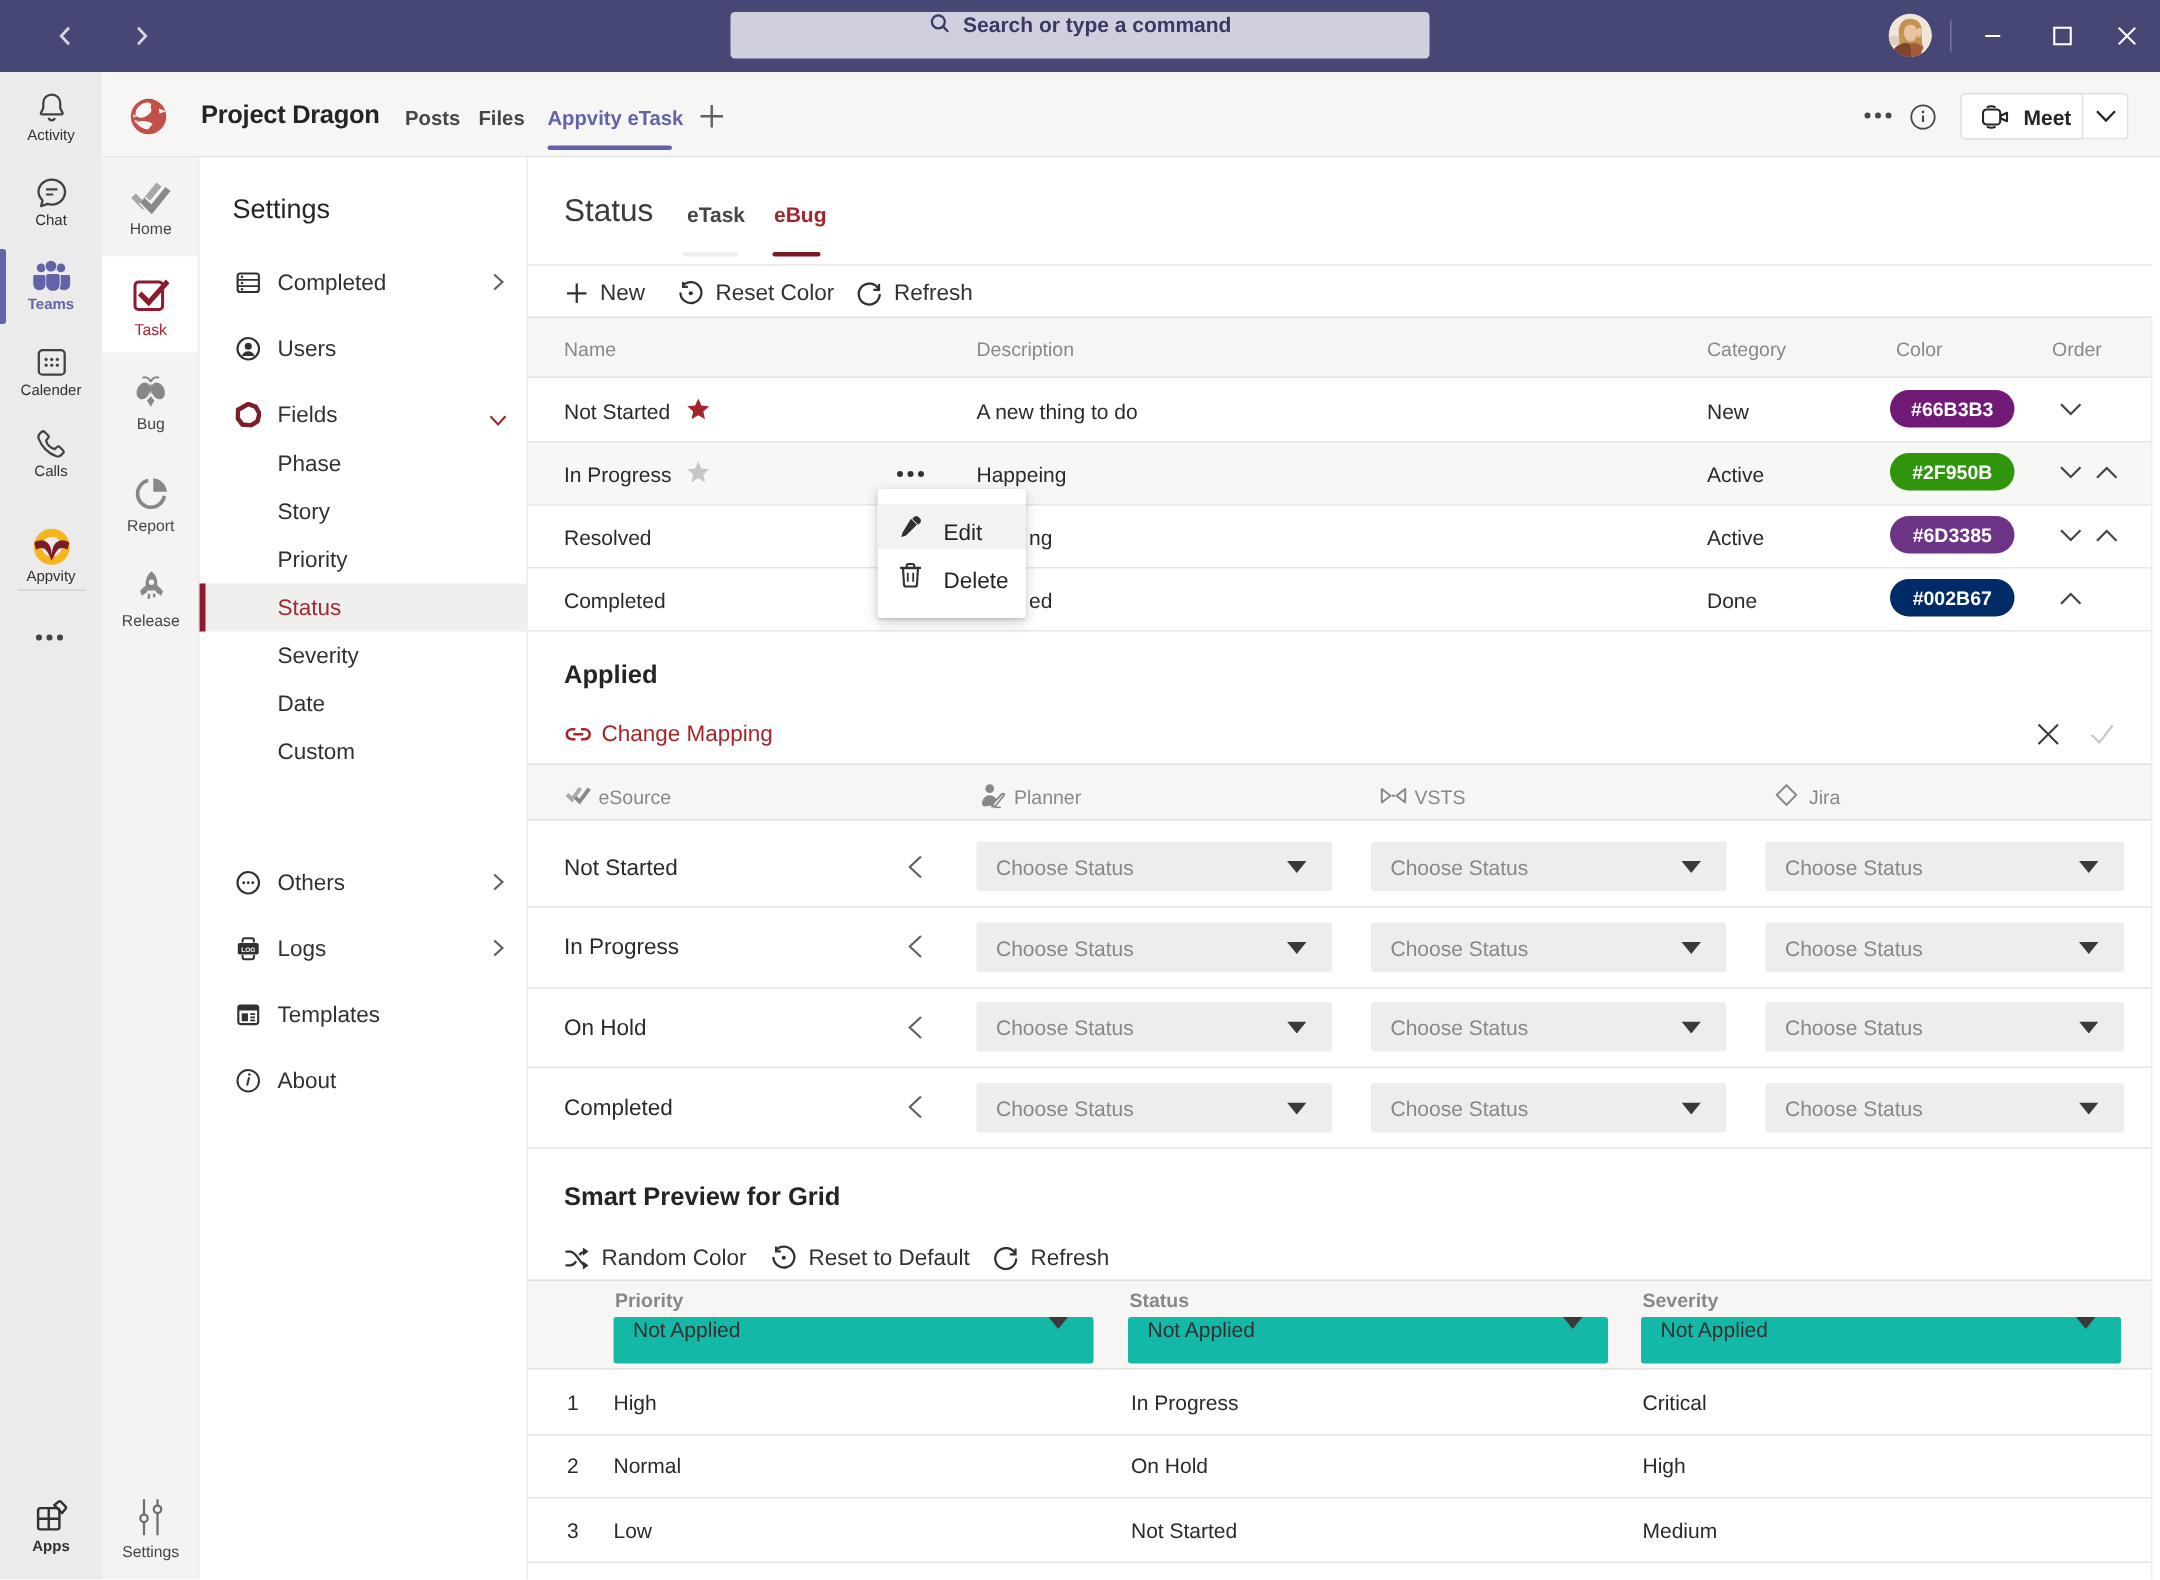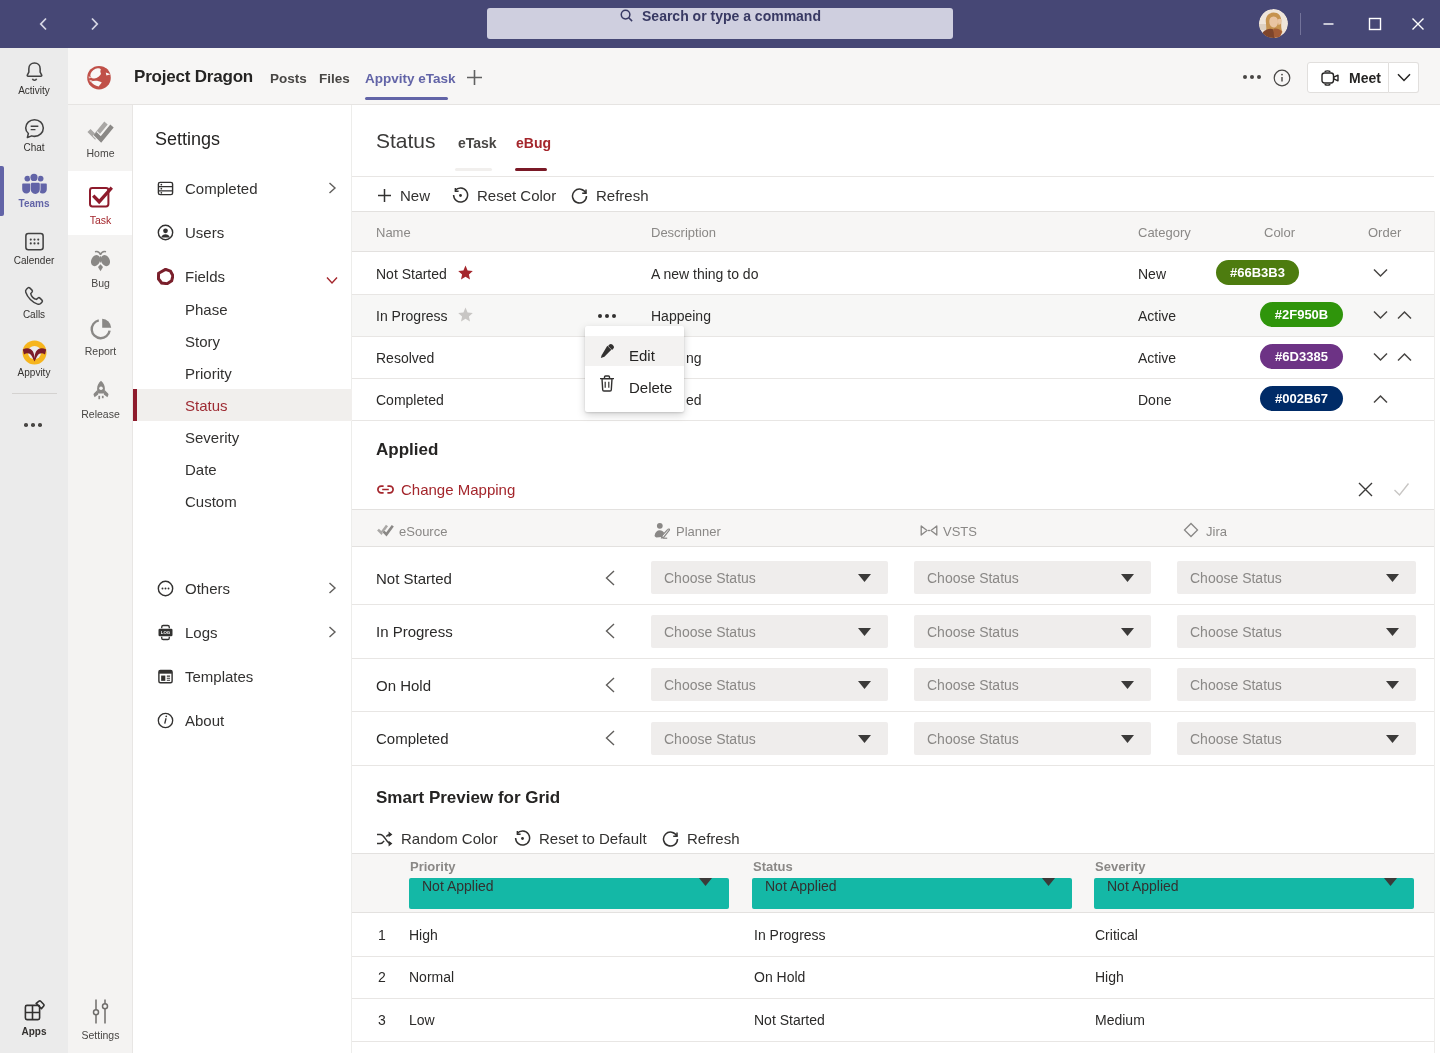--- a/index.html
+++ b/index.html
@@ -168,21 +168,21 @@
         <circle cx="15.9" cy="14" r="1.1" fill="#424242"></circle>
       </svg>
       <div class="lbl">Calender</div>
     </div>
   <div class="r1item" style="top:237px">
       <svg width="22" height="22" viewBox="0 0 24 24">
         <path d="M7.6 3.4 9.8 5.6c.6.6.6 1.5.1 2.1L8.4 9.4c.3 1.5 1 2.9 2.2 4.1 1.2 1.2 2.6 1.9 4.1 2.2l1.7-1.5c.6-.5 1.5-.5 2.1.1l2.2 2.2c.6.6.6 1.6 0 2.2l-1.4 1.4c-.9.9-2.2 1.2-3.4.8-2.9-1-5.6-2.7-7.9-5-2.3-2.3-4-5-5-7.9-.4-1.2-.1-2.5.8-3.4l1.4-1.4c.7-.6 1.7-.5 2.4.2Z" fill="none" stroke="#424242" stroke-width="1.6" stroke-linejoin="round"></path>
       </svg>
       <div class="lbl">Calls</div>
     </div>
-  <div class="r1item" style="top:292px">
+  <div class="r1item" style="top:304px">
       <svg width="25" height="25" viewBox="0 0 25 25">
     <circle cx="12.5" cy="12.5" r="12" fill="#f6b51e"></circle>
     <circle cx="12.5" cy="12.5" r="6.6" fill="#ebebeb"></circle>
     <path d="M.8 9.6 C4.6 7.2 8.6 8 10.8 11.2 C11.9 12.9 12.3 15.3 12.5 18.2 C12.7 15.3 13.1 12.9 14.2 11.2 C16.4 8 20.4 7.2 24.2 9.6 L23 14.4 C19.8 12.6 17.2 13.2 15.6 15.6 C14.5 17.3 13.6 19.6 12.5 21.6 C11.4 19.6 10.5 17.3 9.4 15.6 C7.8 13.2 5.2 12.6 2 14.4 Z" fill="#7b1c2b"></path>
   </svg>
       <div class="lbl">Appvity</div>
     </div>
   <div class="abs" style="left:12px;top:345px;width:45px;height:1px;background:#d4d2d0"></div>
   <div class="abs" style="left:24px;top:375px;width:3.6px;height:3.6px;border-radius:50%;background:#484644"></div>
   <div class="abs" style="left:31px;top:375px;width:3.6px;height:3.6px;border-radius:50%;background:#484644"></div>
@@ -377,21 +377,21 @@
   <div class="hline" style="left:0;top:231px;width:1082px"></div>
   <div class="hline" style="left:0;top:273px;width:1082px"></div>
   <div class="hline" style="left:0;top:315px;width:1082px"></div>
 
   <div class="cell" style="left:24px;top:161px">Not Started</div>
   <svg class="abs" style="left:105px;top:160px" width="17" height="16" viewBox="0 0 17 16">
       <path d="M8.5 0.6l2.1 4.8 5.2.5-3.9 3.5 1.1 5.1-4.5-2.7-4.5 2.7 1.1-5.1L1.2 5.9l5.2-.5Z" fill="#a4262c"></path>
     </svg>
   <div class="cell" style="left:299px;top:161px">A new thing to do</div>
   <div class="cell" style="left:786px;top:161px">New</div>
-  <div class="pill" style="left:864px;top:155px;background:#4d7c0f">#66B3B3</div>
+  <div class="pill" style="left:908px;top:155px;background:#701a75">#66B3B3</div>
   <svg class="abs" style="left:1021px;top:163px" width="15" height="10" viewBox="0 0 15 10">
       <path d="M1 1.5 7.5 8 14 1.5" fill="none" stroke="#484644" stroke-width="1.5"></path>
     </svg>
 
   <div class="cell" style="left:24px;top:203px">In Progress</div>
   <svg class="abs" style="left:105px;top:202px" width="17" height="16" viewBox="0 0 17 16">
       <path d="M8.5 0.6l2.1 4.8 5.2.5-3.9 3.5 1.1 5.1-4.5-2.7-4.5 2.7 1.1-5.1L1.2 5.9l5.2-.5Z" fill="#c8c6c4"></path>
     </svg>
   <div class="abs" style="left:246px;top:209px;width:4px;height:4px;border-radius:50%;background:#323130"></div>
   <div class="abs" style="left:253px;top:209px;width:4px;height:4px;border-radius:50%;background:#323130"></div>

